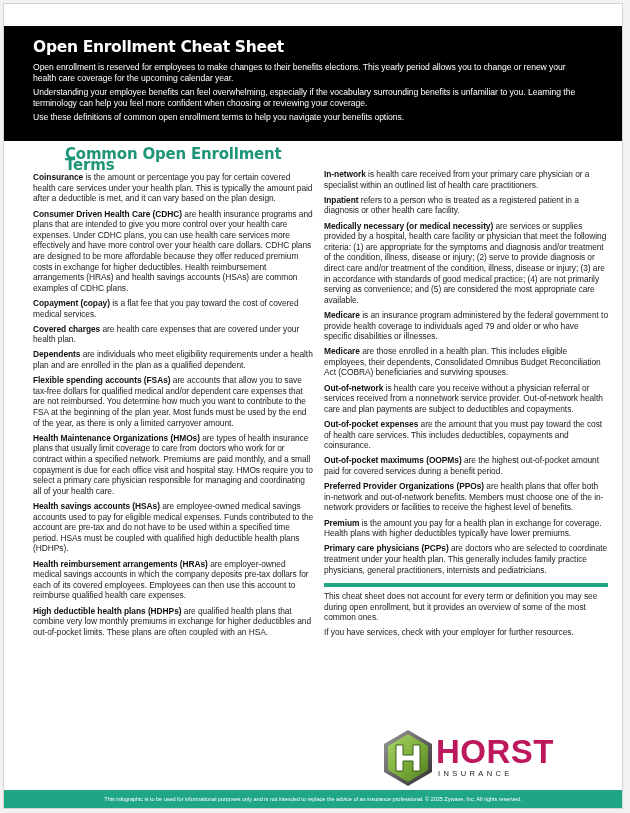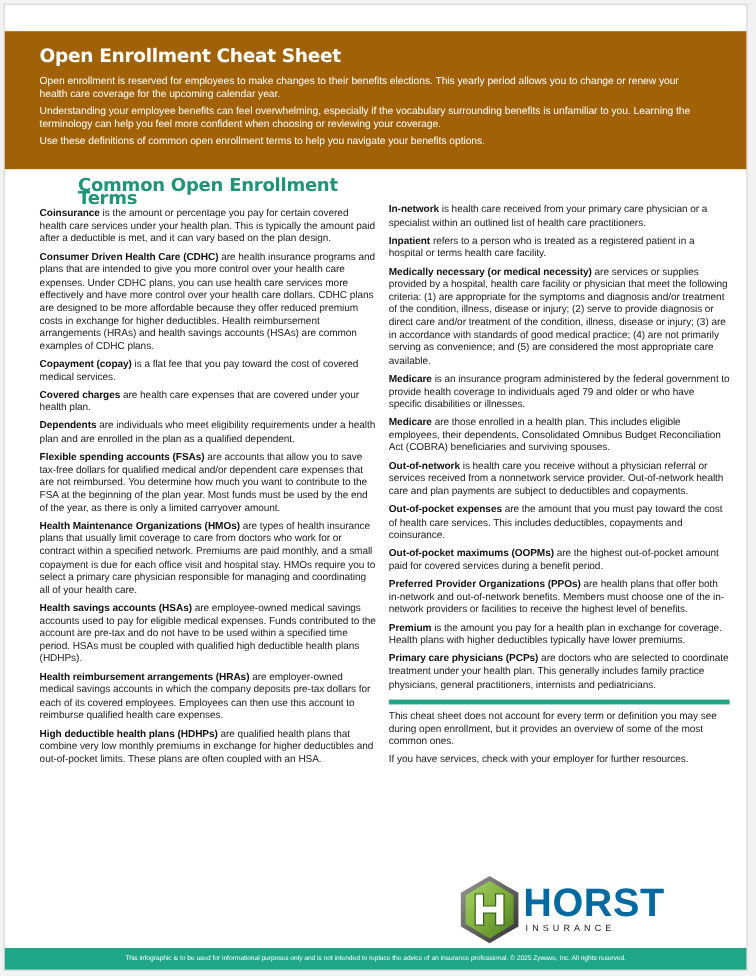--- a/index.html
+++ b/index.html
@@ -4,21 +4,21 @@
 <style>
   * { box-sizing: border-box; margin: 0; padding: 0; }
   html, body { width: 630px; height: 813px; background: #f2f2f2; overflow: hidden; }
   body { font-family: "Liberation Sans", "DejaVu Sans", sans-serif; color: #222; }
   .sheet {
     position: absolute; left: 3px; top: 3px; width: 620px; height: 806px;
     background: #ffffff; border: 1px solid #d4d4d4;
   }
   .header {
     position: absolute; left: 0; top: 22px; width: 618px; height: 115px;
-    background: #a16207; color: #ffffff; padding: 12px 33px 0 29px;
+    background: #000000; color: #ffffff; padding: 12px 33px 0 29px;
   }
   .header h1 {
     font-family: "DejaVu Sans", sans-serif; font-weight: bold; font-size: 15.5px;
     letter-spacing: -0.3px; margin-bottom: 6px;
   }
   .header p { font-size: 8.6px; line-height: 11px; margin-bottom: 3px; letter-spacing: -0.05px; }
   .col {
     position: absolute; top: 145px; font-size: 8.4px; line-height: 10.6px; color: #222;
     letter-spacing: -0.05px;
   }
@@ -30,21 +30,21 @@
   }
   .term { margin-bottom: 4.6px; }
   .term b { font-weight: bold; color: #111; }
   .divider { height: 4px; background: #1fa687; margin: 8px 0 4px 0; }
   .note { margin-bottom: 4px; }
   .logo {
     position: absolute; left: 378px; top: 725px; width: 170px; height: 60px;
   }
   .logo-word {
     position: absolute; left: 54px; top: 6px; font-family: "Liberation Sans", sans-serif;
-    font-weight: bold; font-size: 33px; letter-spacing: 0.5px; color: #0369a1; line-height: 34px;
+    font-weight: bold; font-size: 33px; letter-spacing: 0.5px; color: #be185d; line-height: 34px;
   }
   .logo-sub {
     position: absolute; left: 56px; top: 40px; font-size: 7.5px; letter-spacing: 3.4px;
     color: #222; font-family: "Liberation Sans", sans-serif;
   }
   .footer {
     position: absolute; left: 0; top: 786px; width: 618px; height: 18px;
     background: #1fa687; color: #ffffff; font-size: 5.6px; text-align: center;
     line-height: 18px; letter-spacing: -0.05px;
   }
@@ -70,21 +70,21 @@
     <div class="term"><b>Dependents</b><span> are individuals who meet eligibility requirements under a health plan and are enrolled in the plan as a qualified dependent.</span></div>
     <div class="term"><b>Flexible spending accounts (FSAs)</b><span> are accounts that allow you to save tax-free dollars for qualified medical and/or dependent care expenses that are not reimbursed. You determine how much you want to contribute to the FSA at the beginning of the plan year. Most funds must be used by the end of the year, as there is only a limited carryover amount.</span></div>
     <div class="term"><b>Health Maintenance Organizations (HMOs)</b><span> are types of health insurance plans that usually limit coverage to care from doctors who work for or contract within a specified network. Premiums are paid monthly, and a small copayment is due for each office visit and hospital stay. HMOs require you to select a primary care physician responsible for managing and coordinating all of your health care.</span></div>
     <div class="term"><b>Health savings accounts (HSAs)</b><span> are employee-owned medical savings accounts used to pay for eligible medical expenses. Funds contributed to the account are pre-tax and do not have to be used within a specified time period. HSAs must be coupled with qualified high deductible health plans (HDHPs).</span></div>
     <div class="term"><b>Health reimbursement arrangements (HRAs)</b><span> are employer-owned medical savings accounts in which the company deposits pre-tax dollars for each of its covered employees. Employees can then use this account to reimburse qualified health care expenses.</span></div>
     <div class="term"><b>High deductible health plans (HDHPs)</b><span> are qualified health plans that combine very low monthly premiums in exchange for higher deductibles and out-of-pocket limits. These plans are often coupled with an HSA.</span></div>
   </div>
 
   <div class="col col-right">
     <div class="term"><b>In-network</b><span> is health care received from your primary care physician or a specialist within an outlined list of health care practitioners.</span></div>
-    <div class="term"><b>Inpatient</b><span> refers to a person who is treated as a registered patient in a hospital or terms health care facility.</span></div>
+    <div class="term"><b>Inpatient</b><span> refers to a person who is treated as a registered patient in a diagnosis or other health care facility.</span></div>
     <div class="term"><b>Medically necessary (or medical necessity)</b><span> are services or supplies provided by a hospital, health care facility or physician that meet the following criteria: (1) are appropriate for the symptoms and diagnosis and/or treatment of the condition, illness, disease or injury; (2) serve to provide diagnosis or direct care and/or treatment of the condition, illness, disease or injury; (3) are in accordance with standards of good medical practice; (4) are not primarily serving as convenience; and (5) are considered the most appropriate care available.</span></div>
     <div class="term"><b>Medicare</b><span> is an insurance program administered by the federal government to provide health coverage to individuals aged 79 and older or who have specific disabilities or illnesses.</span></div>
     <div class="term"><b>Medicare</b><span> are those enrolled in a health plan. This includes eligible employees, their dependents, Consolidated Omnibus Budget Reconciliation Act (COBRA) beneficiaries and surviving spouses.</span></div>
     <div class="term"><b>Out-of-network</b><span> is health care you receive without a physician referral or services received from a nonnetwork service provider. Out-of-network health care and plan payments are subject to deductibles and copayments.</span></div>
     <div class="term"><b>Out-of-pocket expenses</b><span> are the amount that you must pay toward the cost of health care services. This includes deductibles, copayments and coinsurance.</span></div>
     <div class="term"><b>Out-of-pocket maximums (OOPMs)</b><span> are the highest out-of-pocket amount paid for covered services during a benefit period.</span></div>
     <div class="term"><b>Preferred Provider Organizations (PPOs)</b><span> are health plans that offer both in-network and out-of-network benefits. Members must choose one of the in-network providers or facilities to receive the highest level of benefits.</span></div>
     <div class="term"><b>Premium</b><span> is the amount you pay for a health plan in exchange for coverage. Health plans with higher deductibles typically have lower premiums.</span></div>
     <div class="term"><b>Primary care physicians (PCPs)</b><span> are doctors who are selected to coordinate treatment under your health plan. This generally includes family practice physicians, general practitioners, internists and pediatricians.</span></div>
 

